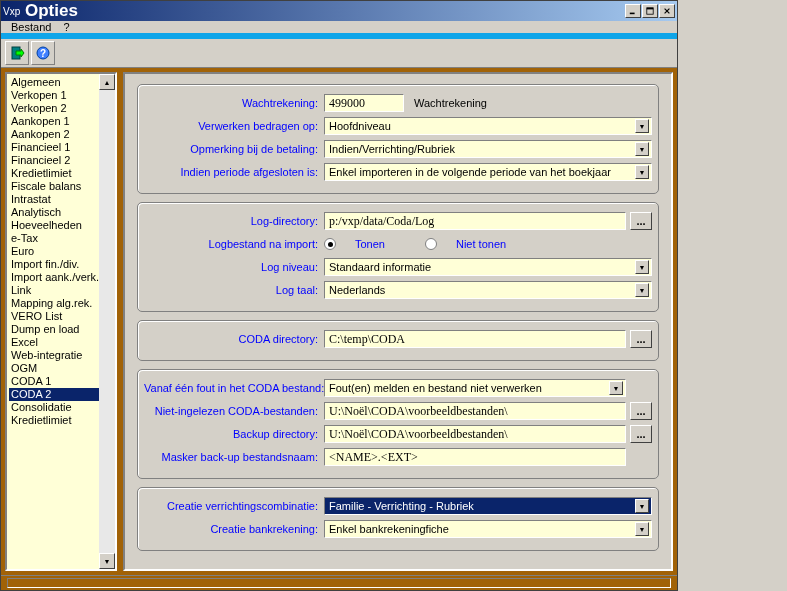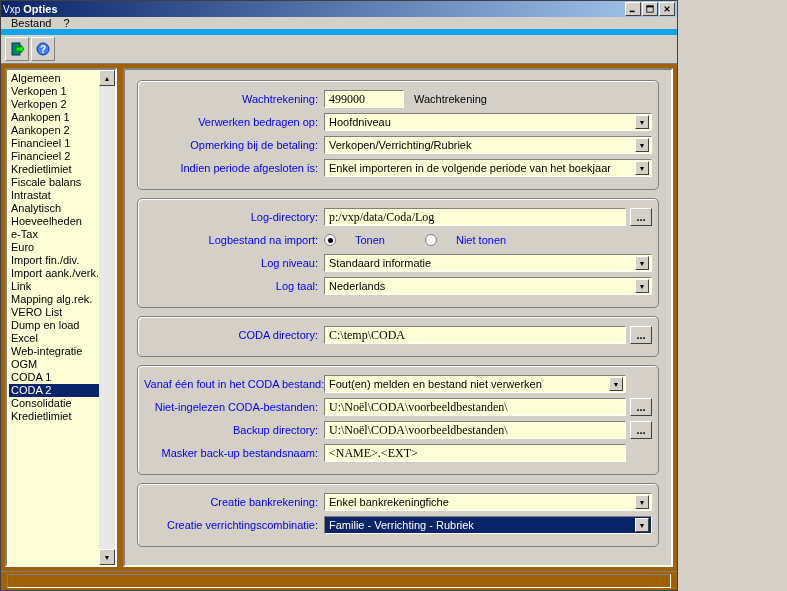--- a/index.html
+++ b/index.html
@@ -2,21 +2,21 @@
 <html><head>
 <meta charset="utf-8">
 <style>
 * { box-sizing: border-box; margin: 0; padding: 0; }
 body { font-family: Tahoma, Arial, sans-serif; font-size: 11px; background: #d4d0c8; overflow: hidden; }
 
 .window { width: 678px; height: 591px; background: #a16207; border: 1px solid #404040; display: flex; flex-direction: column; }
 
 .titlebar { height: 20px; background: linear-gradient(to right, #0a246a, #a6caf0); display: flex; align-items: center; padding: 0 2px; color: white; }
 .titlebar-vxp { font-size: 10px; font-weight: normal; }
-.titlebar-text { font-weight: bold; font-size: 11px; flex: 1; }
+.titlebar-text { font-weight: bold; font-size: 17px; flex: 1; }
 .titlebar-btns { display: flex; gap: 1px; }
 .titlebar-btn { width: 16px; height: 14px; background: #d4d0c8; border: 1px solid; border-color: #fff #404040 #404040 #fff; display: flex; align-items: center; justify-content: center; font-size: 9px; font-family: Arial; cursor: pointer; }
 .titlebar-btn svg { width: 8px; height: 8px; }
 
 .menubar { height: 18px; background: #d4d0c8; display: flex; align-items: center; padding: 0 4px; border-bottom: 6px solid #0ea5e9; }
 .menu-item { padding: 1px 6px; cursor: pointer; }
 
 .toolbar { height: 30px; background: #d4d0c8; display: flex; align-items: center; padding: 2px 4px; gap: 2px; border-bottom: 1px solid #808080; }
 .tool-btn { width: 24px; height: 24px; border: 1px solid; border-color: #fff #808080 #808080 #fff; background: #d4d0c8; display: flex; align-items: center; justify-content: center; cursor: pointer; }
 
@@ -148,21 +148,21 @@
         <div class="form-row">
           <div class="form-label">Verwerken bedragen op:</div>
           <div class="form-select">
               <span>Hoofdniveau</span>
               <div class="select-arrow">▼</div>
             </div>
         </div>
         <div class="form-row">
           <div class="form-label">Opmerking bij de betaling:</div>
           <div class="form-select">
-              <span>Verkopen/Verrichting/Rubriek</span>
+              <span>Indien/Verrichting/Rubriek</span>
               <div class="select-arrow">▼</div>
             </div>
         </div>
         <div class="form-row">
           <div class="form-label">Indien periode afgesloten is:</div>
           <div class="form-select">
               <span>Enkel importeren in de volgende periode van het boekjaar</span>
               <div class="select-arrow">▼</div>
             </div>
         </div>
@@ -232,33 +232,33 @@
         </div>
         <div class="form-row">
           <div class="form-label">Masker back-up bestandsnaam:</div>
           <input class="form-input wide" value="&lt;NAME&gt;.&lt;EXT&gt;" style="">
           <div style="width:26px"></div>
         </div>
       </div>
 
       <div class="form-group">
         <div class="form-row">
-          <div class="form-label">Creatie bankrekening:</div>
-          <div class="form-select">
-              <span>Enkel bankrekeningfiche</span>
-              <div class="select-arrow">▼</div>
-            </div>
-        </div>
-        <div class="form-row">
           <div class="form-label">Creatie verrichtingscombinatie:</div>
           <div class="form-select dark">
               <span>Familie - Verrichting - Rubriek</span>
               <div class="select-arrow">▼</div>
             </div>
         </div>
+        <div class="form-row">
+          <div class="form-label">Creatie bankrekening:</div>
+          <div class="form-select">
+              <span>Enkel bankrekeningfiche</span>
+              <div class="select-arrow">▼</div>
+            </div>
+        </div>
       </div>
 
     </div>
   </div>
 
   <div class="statusbar">
     <div class="status-inner"></div>
   </div>
 </div>
 

